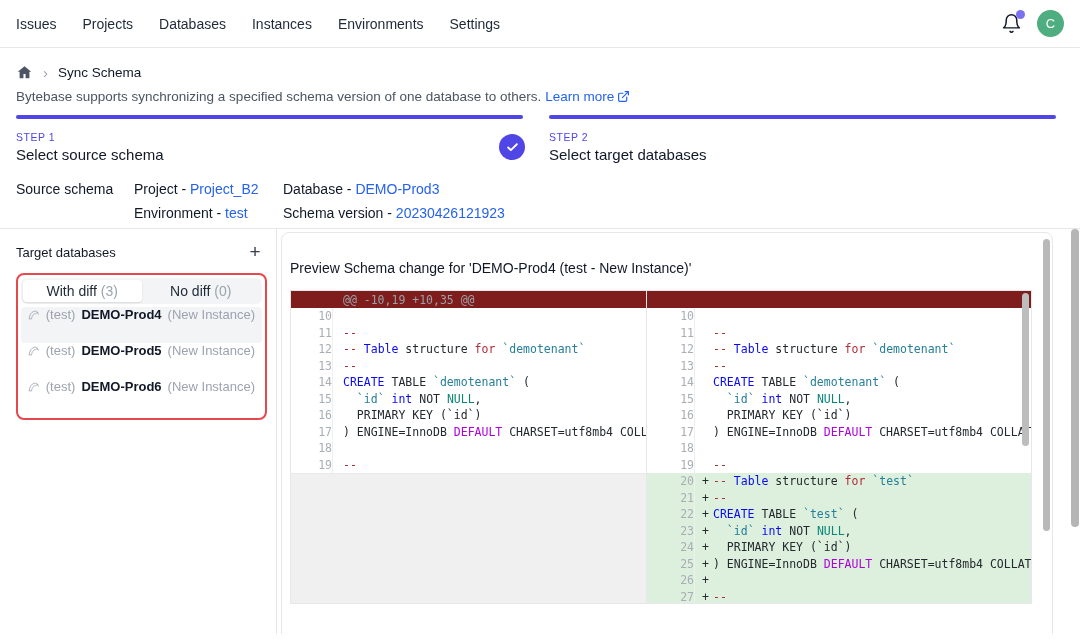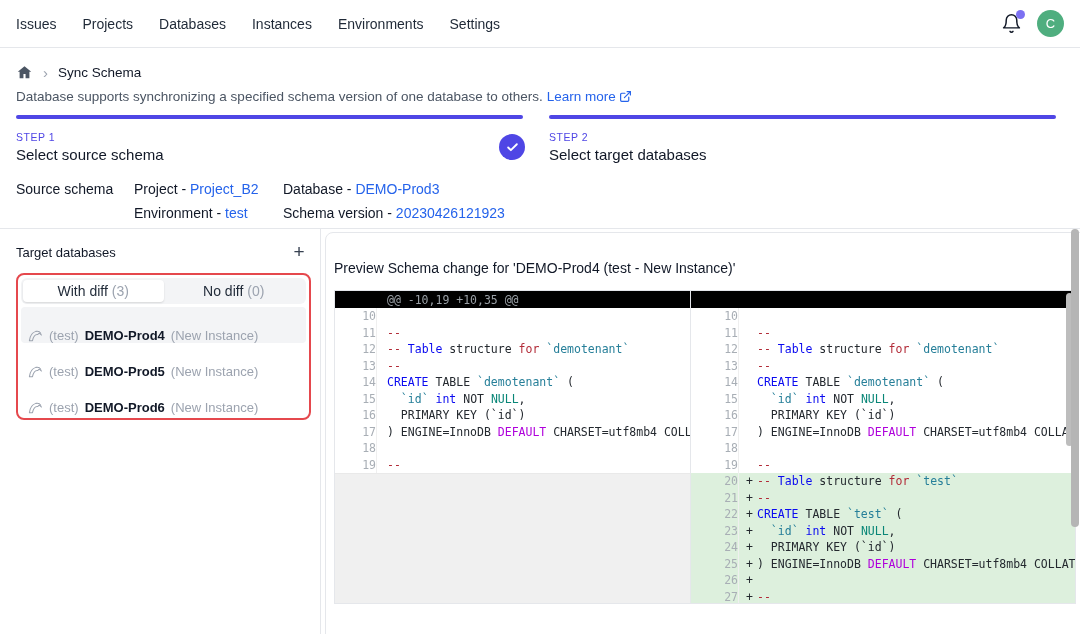--- a/index.html
+++ b/index.html
@@ -39,51 +39,51 @@
 
   
   .srcrow { margin-top:18px; display:grid; grid-template-columns:118px 149px auto;
             row-gap:8px; font-size:14px; }
   .srclabel { grid-column:1; color:#111827; }
   .field a, .flink { color:#2563eb; text-decoration:none; cursor:pointer; }
   .field { color:#111827; }
 
   
   .main { margin-top:7px; border-top:1px solid #e5e7eb; height:406px; display:flex; overflow:hidden; }
-  .sidebar { width:321px; flex-shrink:0; border-right:1px solid #e5e7eb; padding:10px 9px 0 16px; background:#fff; }
+  .sidebar { width:277px; flex-shrink:0; border-right:1px solid #e5e7eb; padding:10px 9px 0 16px; background:#fff; }
   .sidehead { display:flex; align-items:center; justify-content:space-between; height:26px; }
   .sidetitle { font-size:13px; font-weight:500; color:#111827; }
   .plusbtn { width:24px; height:24px; display:flex; align-items:center; justify-content:center;
              font-size:19px; color:#374151; cursor:pointer; border-radius:4px; }
   .redbox { margin-top:8px; border:2.5px solid #e5484d; border-radius:8px; padding:3px; }
   .tabbar { background:#f3f4f6; border-radius:6px; height:26px; display:flex; padding:2px; }
   .tab { flex:1; display:flex; align-items:center; justify-content:center; gap:4px;
          font-size:14px; color:#1f2937; cursor:pointer; border-radius:4px; }
   .tab.active { background:#fff; box-shadow:0 1px 2px rgba(0,0,0,.12); font-weight:500; }
   .tabcount { color:#9ca3af; }
   .dblist { margin-top:3px; }
-  .dbitem { height:36px; display:flex; align-items:flex-end; gap:6px; padding:0 7px;
+  .dbitem { height:36px; display:flex; align-items:flex-start; gap:6px; padding:0 7px;
             border-radius:4px; font-size:13px; cursor:pointer; white-space:nowrap; overflow:hidden; }
   .dbitem.selected { background:#f3f4f6; }
   .dbenv, .dbsuffix { color:#9ca3af; }
   .dbname { color:#111827; font-weight:600; }
 
   
   .content { flex:1; position:relative; background:#fff; }
   .card { margin:3px 0 0 4px; width:772px; height:500px; border:1px solid #e5e7eb;
           border-radius:8px; padding:8px; position:relative; background:#fff; }
   .cardtitle { font-size:14px; color:#111827; line-height:19px; margin-top:18px; }
 
   
   .editor { margin-top:12px; width:742px; height:314px; border:1px solid #e5e7eb;
             display:flex; overflow:hidden; background:#fff; }
   .pane { display:flex; flex-direction:column; overflow:hidden; }
   .pane.left { width:356px; flex-shrink:0; border-right:1px solid #e5e7eb; }
   .pane.right { flex:1; position:relative; }
-  .hrow { height:17px; flex-shrink:0; background:#000000; display:flex; align-items:center;
+  .hrow { height:17px; flex-shrink:0; background:#7f1d1d; display:flex; align-items:center;
           font-family:"DejaVu Sans Mono", monospace; font-size:11.5px; color:#9aa0a6; }
   .hrow .htext { padding-left:52px; white-space:pre; }
   .drow { display:flex; height:16.5px; line-height:16.5px; flex-shrink:0;
           font-family:"DejaVu Sans Mono", monospace; font-size:11.5px; }
   .drow.add { background:#ddf0dd; }
   .ln { width:42px; flex-shrink:0; text-align:right; color:#a8aeb5;
         border-right:1px solid #efefef; }
   .pane.right .ln { width:48px; }
   .pfx { width:15px; flex-shrink:0; padding-left:7px; color:#24292f; }
   .dcode { white-space:pre; overflow:hidden; color:#24292f; }
@@ -138,21 +138,21 @@
 
   <div class="crumbs">
     <svg width="17" height="17" viewBox="0 0 24 24" fill="#4b5563">
       <path d="M12 3 2.5 11h2.6v9h5.4v-6h3v6h5.4v-9h2.6z"></path>
     </svg>
     <span class="crumb-sep">›</span>
     <span class="crumb-page">Sync Schema</span>
   </div>
 
   <div class="intro">
-    <span>Database supports synchronizing a specified schema version of one database to others.</span>
+    <span>Bytebase supports synchronizing a specified schema version of one database to others.</span>
     <span class="learnmore">
       <span>Learn more</span>
       <svg width="13" height="13" viewBox="0 0 24 24" fill="none" stroke="#2563eb" stroke-width="2.2" stroke-linecap="round" stroke-linejoin="round">
         <path d="M18 13v6a2 2 0 0 1-2 2H5a2 2 0 0 1-2-2V8a2 2 0 0 1 2-2h6"></path>
           <polyline points="15 3 21 3 21 9"></polyline>
           <line x1="10" y1="14" x2="21" y2="3"></line>
       </svg>
     </span>
   </div>
 

